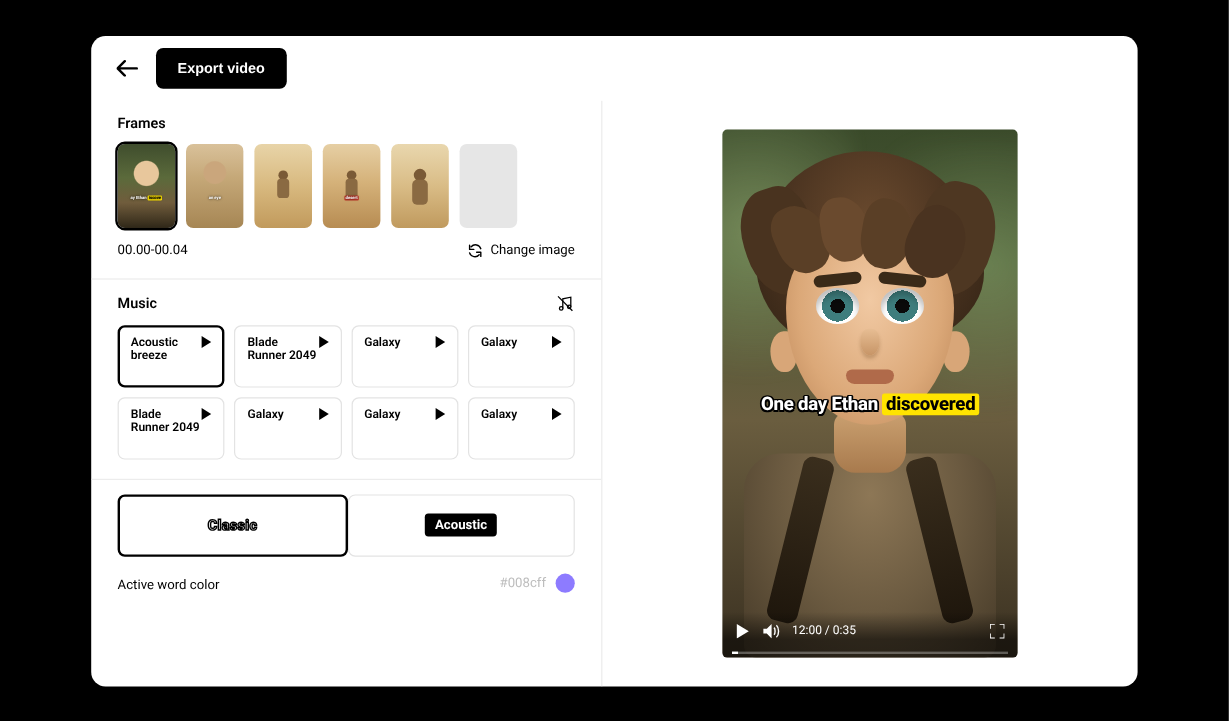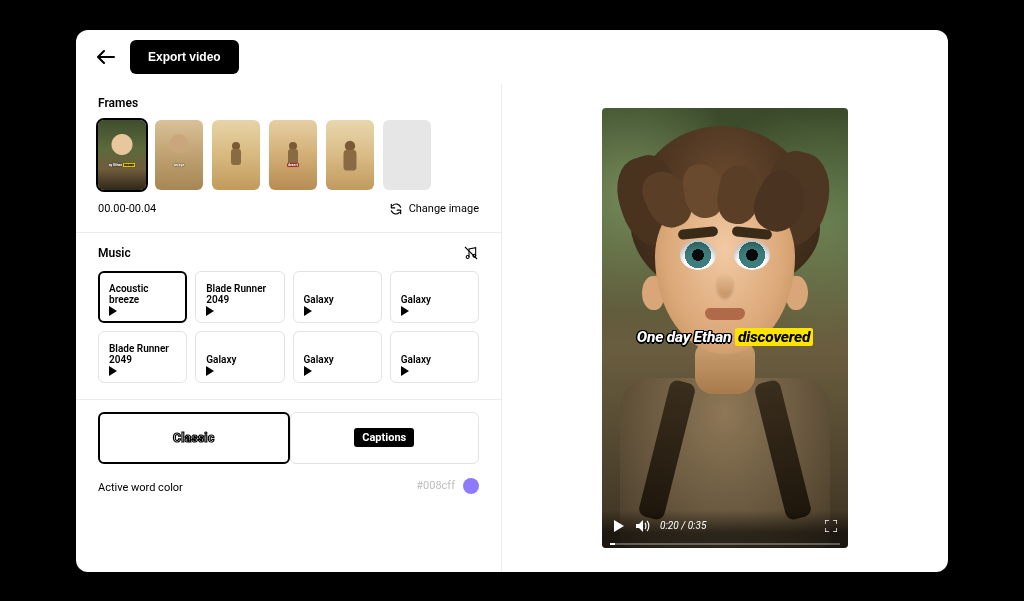--- a/index.html
+++ b/index.html
@@ -18,35 +18,35 @@
   .section-title { font-size: 12px; font-weight: 600; }
   .frames-row { display:flex; gap: 9px; }
   .frame { width: 48px; height: 70px; border-radius: 6px; background: #d6d6d6; position:relative; overflow:hidden; cursor:pointer; }
   .frame.selected { outline: 2px solid #000; outline-offset: 0; }
   .frame.empty { background: #e6e6e6; }
   .frame-caption { position:absolute; bottom:22px; left:2px; right:2px; font-size:3.5px; font-weight:700; color:#fff; text-align:center; text-shadow:0 0 2px #000; line-height:1; }
   .frame-caption .hl { background:#ffe400; color:#000; padding:0 1px; border-radius:1px; }
   .frames-bottom { display:flex; align-items:center; justify-content:space-between; margin-top:12px; font-size:11px; }
   .change-image { display:flex; align-items:center; gap:6px; cursor:pointer; font-size:11px; }
   .music-grid { display:grid; grid-template-columns: repeat(4, 1fr); gap: 8px; }
-  .music-card { border: 1px solid #E3E3E3; border-radius: 6px; padding: 8px 10px 6px 10px; height: 52px; display:flex; flex-direction:column; justify-content:flex-end; cursor:pointer; }
+  .music-card { border: 1px solid #E3E3E3; border-radius: 6px; padding: 8px 10px 6px 10px; height: 52px; display:flex; flex-direction:row; justify-content:space-between; cursor:pointer; }
   .music-card.selected { border: 2px solid #000; padding: 7px 9px 5px 9px; }
   .music-name { font-size: 10px; font-weight:600; line-height:1.15; }
   .play-triangle { width:0; height:0; border-left:8px solid #000; border-top:5px solid transparent; border-bottom:5px solid transparent; }
   .captions-row { display:flex; gap: 0; }
   .caption-card { flex:1; border:1px solid #E3E3E3; border-radius:6px; height:52px; display:flex; align-items:center; justify-content:center; cursor:pointer; }
   .caption-card.selected { border: 2px solid #000; }
   .caption-classic { font-size: 12px; font-weight:800; color:#fff; -webkit-text-stroke: 1.2px #000; letter-spacing:0.3px; }
   .caption-backdrop { font-size: 11px; font-weight:700; color:#fff; background:#000; padding:3px 8px; border-radius:3px; }
   .color-row { display:flex; align-items:flex-end; justify-content:space-between; margin-top:14px; font-size:11px; }
   .color-right { display:flex; align-items:center; gap:8px; }
   .color-hex { font-size:11px; color:#bdbdbd; }
   .swatch { width:16px; height:16px; border-radius:50%; background:#8d7bff; }
   .right { flex:1; display:flex; align-items:center; justify-content:center; padding: 20px; }
-  .preview { width: 246px; height: 440px; border-radius: 4px; overflow:hidden; position:relative; background: linear-gradient(180deg,#3a4a2a 0%, #4b5a35 25%, #6a5d3f 55%, #3b3121 100%); font-style: italic; }
+  .preview { width: 246px; height: 440px; border-radius: 4px; overflow:hidden; position:relative; background: linear-gradient(180deg,#3a4a2a 0%, #4b5a35 25%, #6a5d3f 55%, #3b3121 100%); }
   .preview-face { position:absolute; inset:0; }
   
   .bg-blur1 { position:absolute; left:-30px; top:-20px; width:140px; height:260px; background: radial-gradient(circle at 40% 40%, rgba(200,230,160,0.35), rgba(60,90,40,0) 70%); filter: blur(6px); }
   .bg-blur2 { position:absolute; right:-30px; top:10px; width:140px; height:260px; background: radial-gradient(circle at 60% 40%, rgba(180,220,150,0.3), rgba(60,90,40,0) 70%); filter: blur(8px); }
   .hair { position:absolute; top:18px; left:50%; transform:translateX(-50%); width:190px; height:170px; background: radial-gradient(ellipse at 50% 35%, #6a4a2e 0%, #4a3320 55%, #2f2113 100%); border-radius: 48% 52% 55% 45% / 55% 60% 40% 45%; filter: blur(0.5px); }
   .hair::before { content:""; position:absolute; left:-10px; top:30px; width:60px; height:90px; background:#49331f; border-radius:50% 40% 60% 50%; transform:rotate(-18deg); }
   .hair::after { content:""; position:absolute; right:-8px; top:26px; width:64px; height:94px; background:#4e3722; border-radius:40% 55% 50% 60%; transform:rotate(16deg); }
   .face { position:absolute; top:78px; left:50%; transform:translateX(-50%); width:140px; height:168px; background: radial-gradient(ellipse at 50% 38%, #f1c9a3 0%, #dba878 60%, #b98355 100%); border-radius: 46% 46% 50% 50% / 42% 42% 58% 58%; }
   .ear-l { position:absolute; left:40px; top:168px; width:22px; height:34px; background:#d8a678; border-radius:50% 40% 40% 50%; }
   .ear-r { position:absolute; right:40px; top:168px; width:22px; height:34px; background:#d8a678; border-radius:40% 50% 50% 40%; }
@@ -182,21 +182,21 @@
           </div>
         </div>
       </div>
 
       <div class="section">
         <div class="captions-row">
           <div class="caption-card selected">
             <span class="caption-classic">Classic</span>
           </div>
           <div class="caption-card">
-            <span class="caption-backdrop">Captions</span>
+            <span class="caption-backdrop">Acoustic</span>
           </div>
         </div>
         <div class="color-row">
           <div>Active word color</div>
           <div class="color-right">
             <div class="color-hex">#008cff</div>
             <div class="swatch" style="background:#8d7bff"></div>
           </div>
         </div>
       </div>
@@ -237,21 +237,21 @@
             <svg width="12" height="12" viewBox="0 0 12 12">
                 <polygon points="1,0 11,6 1,12" fill="#fff"></polygon>
               </svg>
           </div>
           <div class="ctrl-icon">
             <svg width="14" height="12" viewBox="0 0 14 12">
                 <polygon points="0,4 3,4 7,0 7,12 3,8 0,8" fill="#fff"></polygon>
                 <path d="M9 3c1.2 1 1.2 5 0 6M11 1c2.4 2 2.4 8 0 10" stroke="#fff" stroke-width="1.2" fill="none"></path>
               </svg>
           </div>
-          <div style="flex:0 0 auto;">0:20 / 0:35</div>
+          <div style="flex:0 0 auto;">12:00 / 0:35</div>
           <div style="flex:1"></div>
           <div class="ctrl-icon">
             <svg width="12" height="12" viewBox="0 0 12 12">
                 <path d="M0 4V0h4M12 4V0h-4M0 8v4h4M12 8v4h-4" stroke="#fff" stroke-width="1.4" fill="none"></path>
               </svg>
           </div>
           <div class="progress"></div>
         </div>
       </div>
     </div>

